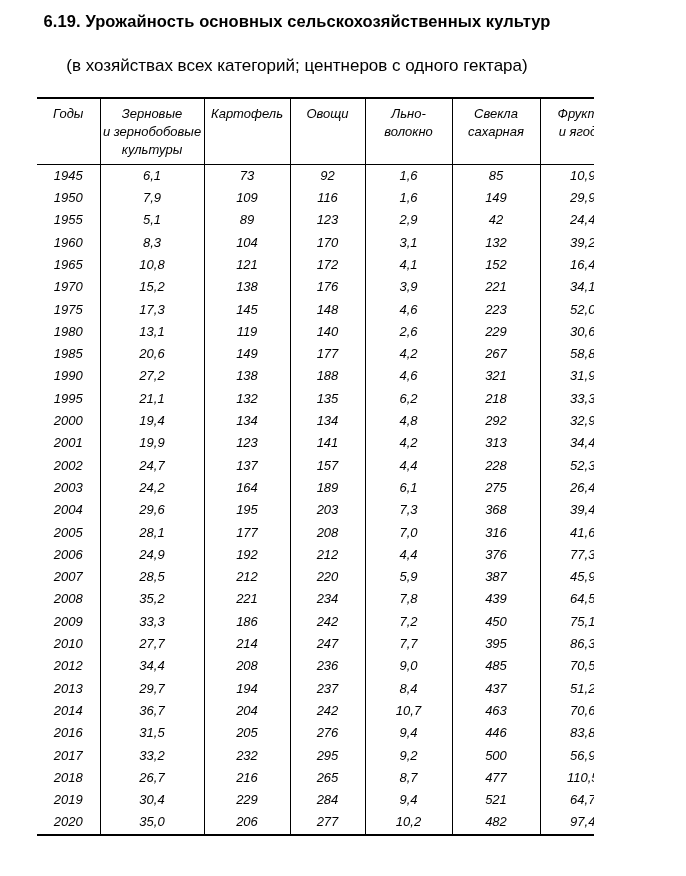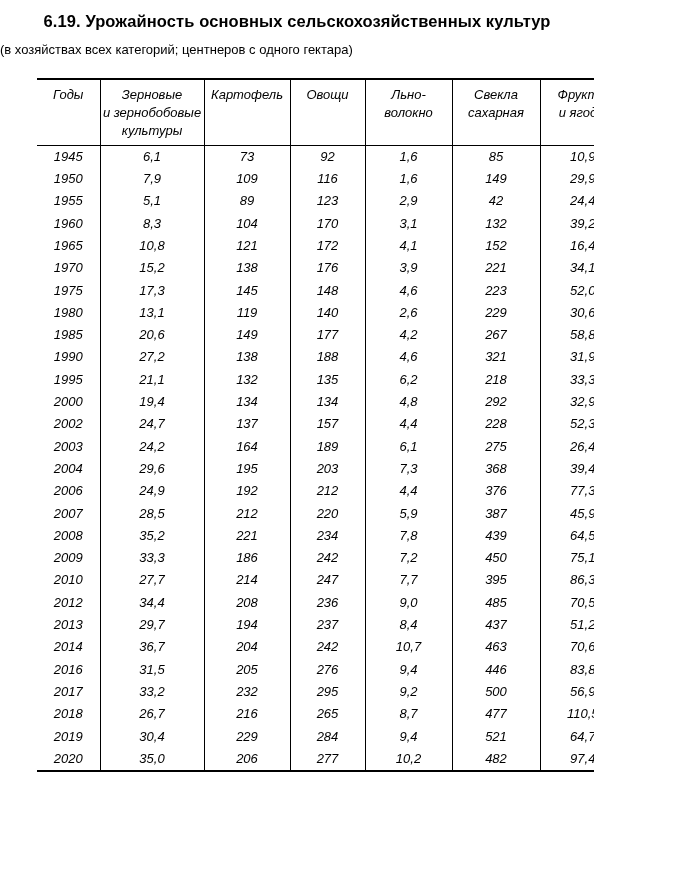--- a/index.html
+++ b/index.html
@@ -18,23 +18,23 @@
   }
   .doc-title {
     margin: 0;
     padding-top: 12px;
     font-size: 16.5px;
     font-weight: bold;
     text-align: center;
     letter-spacing: 0.1px;
   }
   .doc-subtitle {
-    margin-top: 11px;
-    font-size: 13px;
-    text-align: left;
+    margin-top: 25px;
+    font-size: 17px;
+    text-align: center;
   }
   table.stat-table {
     border-collapse: collapse;
     table-layout: fixed;
     width: 588px;
     margin: 21px 0 0 37px;
     border-top: 2px solid #000;
     border-bottom: 2px solid #000;
     font-style: italic;
   }
@@ -200,20 +200,29 @@
         <tr>
           <td>2000</td>
           <td>19,4</td>
           <td>134</td>
           <td>134</td>
           <td>4,8</td>
           <td>292</td>
           <td>32,9</td>
         </tr>
         <tr>
+          <td>2001</td>
+          <td>19,9</td>
+          <td>123</td>
+          <td>141</td>
+          <td>4,2</td>
+          <td>313</td>
+          <td>34,4</td>
+        </tr>
+        <tr>
           <td>2002</td>
           <td>24,7</td>
           <td>137</td>
           <td>157</td>
           <td>4,4</td>
           <td>228</td>
           <td>52,3</td>
         </tr>
         <tr>
           <td>2003</td>
@@ -227,20 +236,29 @@
         <tr>
           <td>2004</td>
           <td>29,6</td>
           <td>195</td>
           <td>203</td>
           <td>7,3</td>
           <td>368</td>
           <td>39,4</td>
         </tr>
         <tr>
+          <td>2005</td>
+          <td>28,1</td>
+          <td>177</td>
+          <td>208</td>
+          <td>7,0</td>
+          <td>316</td>
+          <td>41,6</td>
+        </tr>
+        <tr>
           <td>2006</td>
           <td>24,9</td>
           <td>192</td>
           <td>212</td>
           <td>4,4</td>
           <td>376</td>
           <td>77,3</td>
         </tr>
         <tr>
           <td>2007</td>

